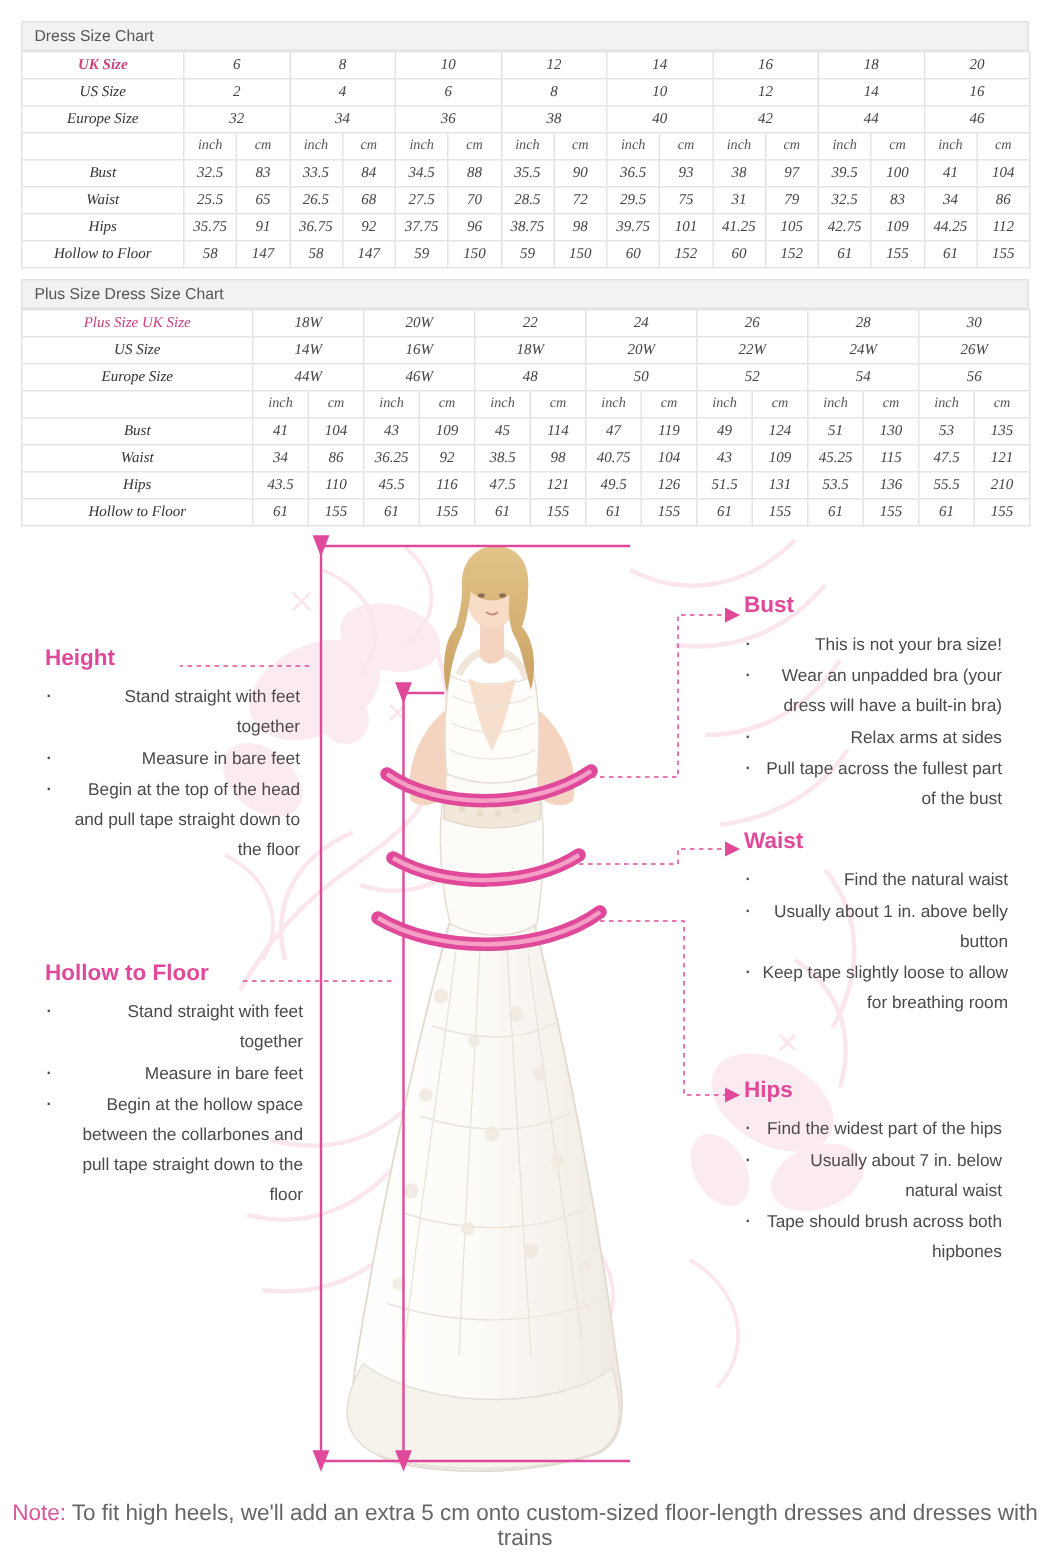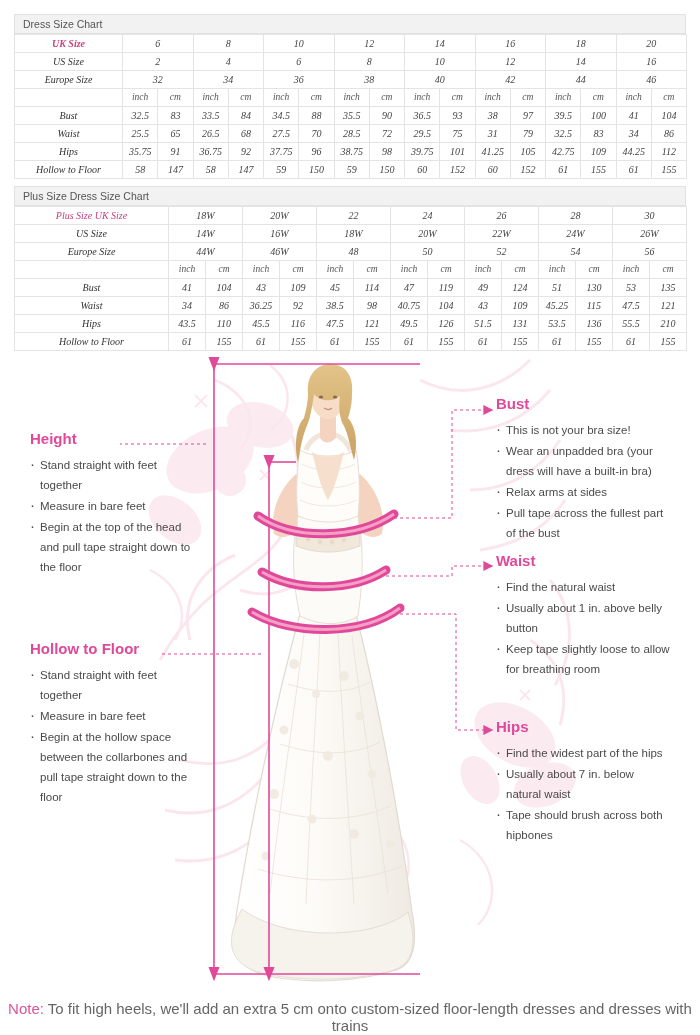--- a/index.html
+++ b/index.html
@@ -72,20 +72,21 @@
     font-family:"Liberation Sans", sans-serif;
   }
   .anno ul { margin:0; padding:0; list-style:none; }
   .anno li {
     font-size:11.5px;
     color:#4a4a4a;
     line-height:20px;
     padding-left:10px;
     position:relative;
     margin-bottom:1px;
+    text-align:right;
   }
   .anno li:before {
     content:"\00B7";
     position:absolute; left:0; top:-1px;
     font-size:15px; color:#4a4a4a;
   }
 
   .note {
     position:absolute;
     left:0; top:1000px; width:700px;

